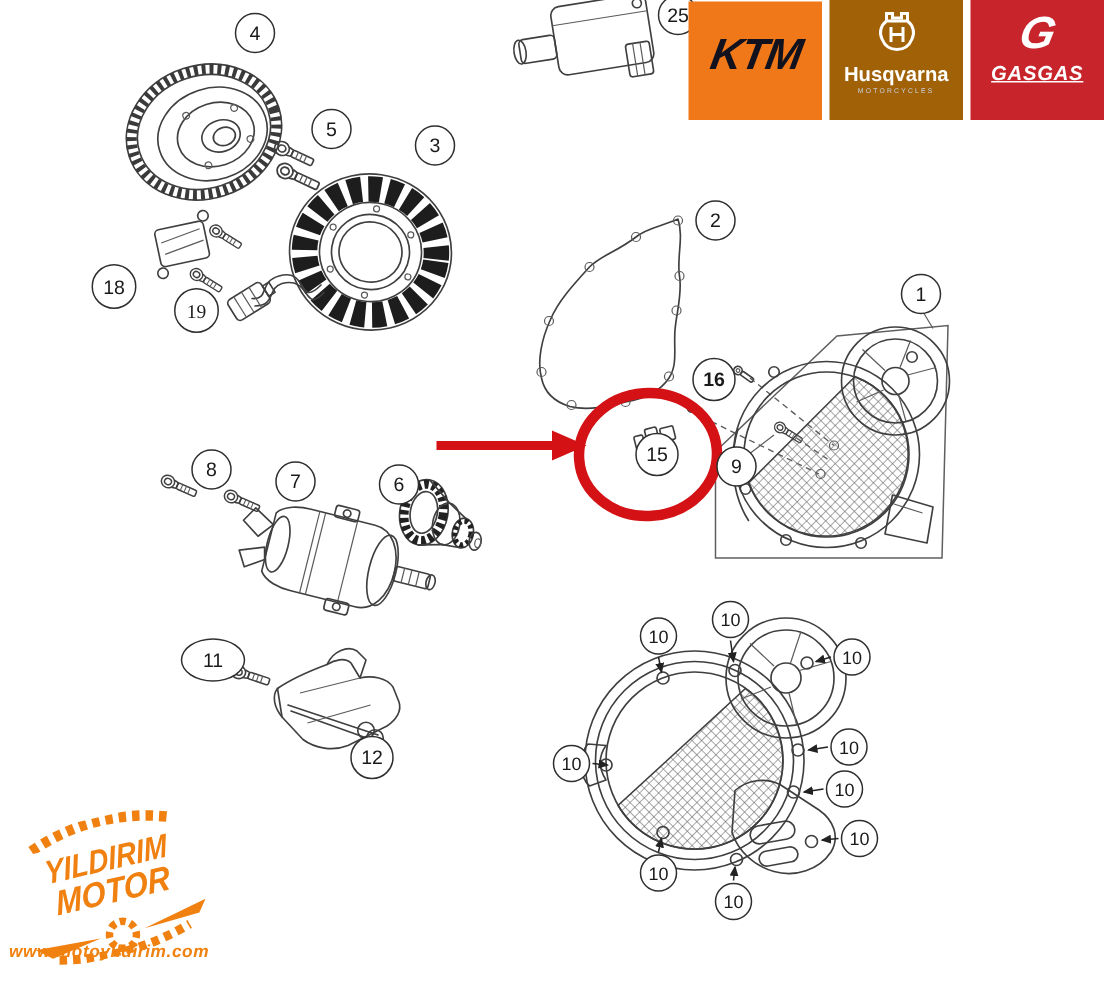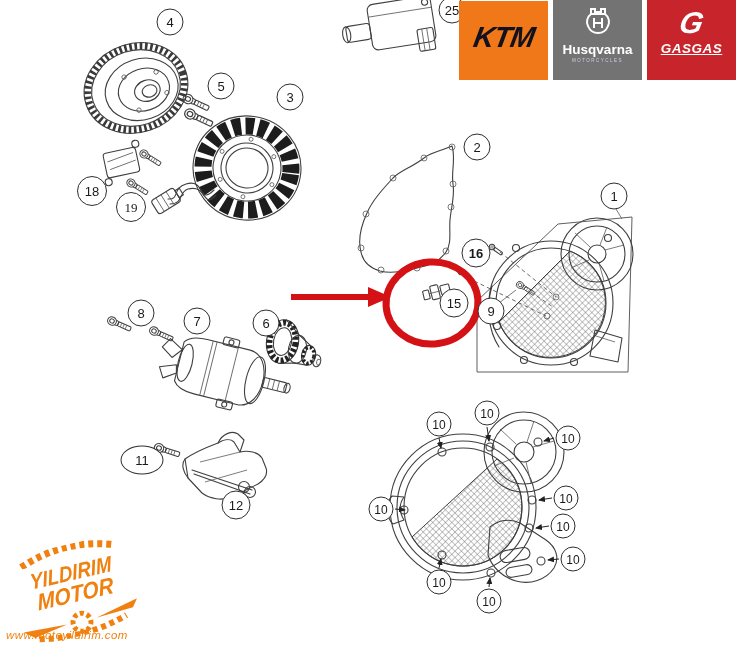--- a/index.html
+++ b/index.html
@@ -10,38 +10,38 @@
   .callout{position:absolute;display:flex;align-items:center;justify-content:center;
     background:#fff;border:1.4px solid #2f2f2f;border-radius:50%;
     color:#1a1a1a;font-size:13px;line-height:1;z-index:2;
     transform:translate(-50%,-50%);box-sizing:border-box;}
 
   
   .brand{position:absolute;z-index:3;display:flex;flex-direction:column;align-items:center;}
   .brand-ktm{left:459px;top:1px;width:89px;height:79px;background:#f07819;}
   .brand-ktm .wordmark{margin-top:20px;font-size:29px;font-weight:bold;font-style:italic;
       letter-spacing:-1px;color:#12121e;transform:skewX(-10deg);}
-  .brand-husq{left:553px;top:0;width:89px;height:80px;background:#737373;}
+  .brand-husq{left:553px;top:0;width:89px;height:80px;background:#a16207;}
   .brand-husq .wordmark{font-size:13.5px;font-weight:bold;color:#fff;margin-top:2px;}
   .brand-husq .subword{font-size:4.5px;letter-spacing:1.5px;color:#c9d1e2;margin-top:1px;}
   .brand-gas{left:647px;top:0;width:89px;height:80px;background:#c8242c;}
   .brand-gas .gmark{margin-top:8px;font-size:30px;font-weight:900;font-style:italic;
       color:#fff;transform:skewX(-12deg);line-height:1;}
   .brand-gas .wordmark{font-size:13.5px;font-weight:900;font-style:italic;color:#fff;
       letter-spacing:.5px;margin-top:3px;text-decoration:underline;}
 
   
   .ym{position:absolute;left:14px;top:544px;width:122px;z-index:2;
       transform:rotate(-13deg);color:#f0800f;text-align:center;}
   .ym .l1{font-size:19px;font-weight:bold;font-style:italic;letter-spacing:0px;
       transform:skewX(-6deg) scaleY(1.15);}
   .ym .l2{font-size:21px;font-weight:bold;font-style:italic;margin-top:-2px;
       transform:skewX(-6deg) scaleY(1.1);}
   .site{position:absolute;left:6px;top:629px;z-index:2;color:#f0820f;
-      font-size:11.5px;font-weight:normal;font-style:italic;letter-spacing:.4px;}
+      font-size:11.5px;font-weight:bold;font-style:italic;letter-spacing:.4px;}
 
   
   .ln{fill:none;stroke:#3f3f3f;stroke-width:1.1;stroke-linejoin:round;stroke-linecap:round;}
   .lt{fill:none;stroke:#5a5a5a;stroke-width:.8;}
   .dash{fill:none;stroke:#5a5a5a;stroke-width:.9;stroke-dasharray:4 3;}
   .box{fill:none;stroke:#5f5f5f;stroke-width:1;}
 </style>
 </head>
 <body>
 
@@ -302,31 +302,31 @@
     </g>
   </svg>
 
   
   <div id="callout-layer">
       <div class="callout" style="left: 170px; top: 22px; width: 27px; height: 27px;">4</div>
       <div class="callout" style="left: 452px; top: 10px; width: 27px; height: 27px;">25</div>
       <div class="callout" style="left: 221px; top: 86px; width: 27px; height: 27px;">5</div>
       <div class="callout" style="left: 290px; top: 97px; width: 27px; height: 27px;">3</div>
       <div class="callout" style="left: 477px; top: 147px; width: 27px; height: 27px;">2</div>
-      <div class="callout" style="left: 92px; top: 191px; width: 30px; height: 30px; text-align: center;">18</div>
+      <div class="callout" style="left: 76px; top: 191px; width: 30px; height: 30px; text-align: center;">18</div>
       <div class="callout" style="left: 131px; top: 207px; width: 30px; height: 30px; font-family: Liberation Serif, serif;">19</div>
       <div class="callout" style="left: 614px; top: 196px; width: 27px; height: 27px;">1</div>
       <div class="callout" style="left: 476px; top: 253px; width: 29px; height: 29px; font-weight: bold;">16</div>
-      <div class="callout" style="left: 454px; top: 303px; width: 29px; height: 29px;">15</div>
+      <div class="callout" style="left: 438px; top: 303px; width: 29px; height: 29px;">15</div>
       <div class="callout" style="left: 491px; top: 311px; width: 27px; height: 27px;">9</div>
       <div class="callout" style="left: 141px; top: 313px; width: 27px; height: 27px;">8</div>
       <div class="callout" style="left: 197px; top: 321px; width: 27px; height: 27px;">7</div>
       <div class="callout" style="left: 266px; top: 323px; width: 27px; height: 27px;">6</div>
-      <div class="callout" style="left: 142px; top: 440px; width: 43px; height: 29px; margin-top: 20px;">11</div>
-      <div class="callout" style="left: 236px; top: 505px; width: 29px; height: 29px;">12</div>
+      <div class="callout" style="left: 142px; top: 440px; width: 43px; height: 29px;">11</div>
+      <div class="callout" style="left: 248px; top: 505px; width: 29px; height: 29px;">12</div>
       <div class="callout" style="left: 487px; top: 413px; width: 25px; height: 25px; font-size: 12px;">10</div>
       <div class="callout" style="left: 439px; top: 424px; width: 25px; height: 25px; font-size: 12px;">10</div>
       <div class="callout" style="left: 568px; top: 438px; width: 25px; height: 25px; font-size: 12px;">10</div>
       <div class="callout" style="left: 381px; top: 509px; width: 25px; height: 25px; font-size: 12px;">10</div>
       <div class="callout" style="left: 566px; top: 498px; width: 25px; height: 25px; font-size: 12px;">10</div>
       <div class="callout" style="left: 563px; top: 526px; width: 25px; height: 25px; font-size: 12px;">10</div>
       <div class="callout" style="left: 573px; top: 559px; width: 25px; height: 25px; font-size: 12px;">10</div>
       <div class="callout" style="left: 439px; top: 582px; width: 25px; height: 25px; font-size: 12px;">10</div>
       <div class="callout" style="left: 489px; top: 601px; width: 25px; height: 25px; font-size: 12px;">10</div>
     </div>

